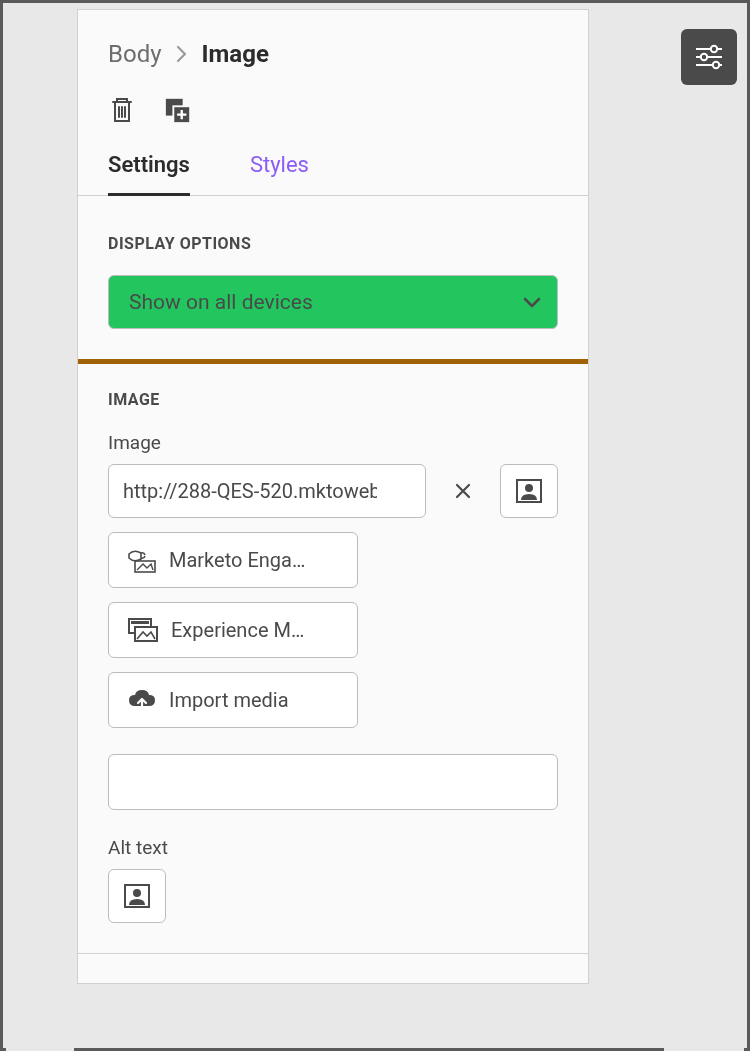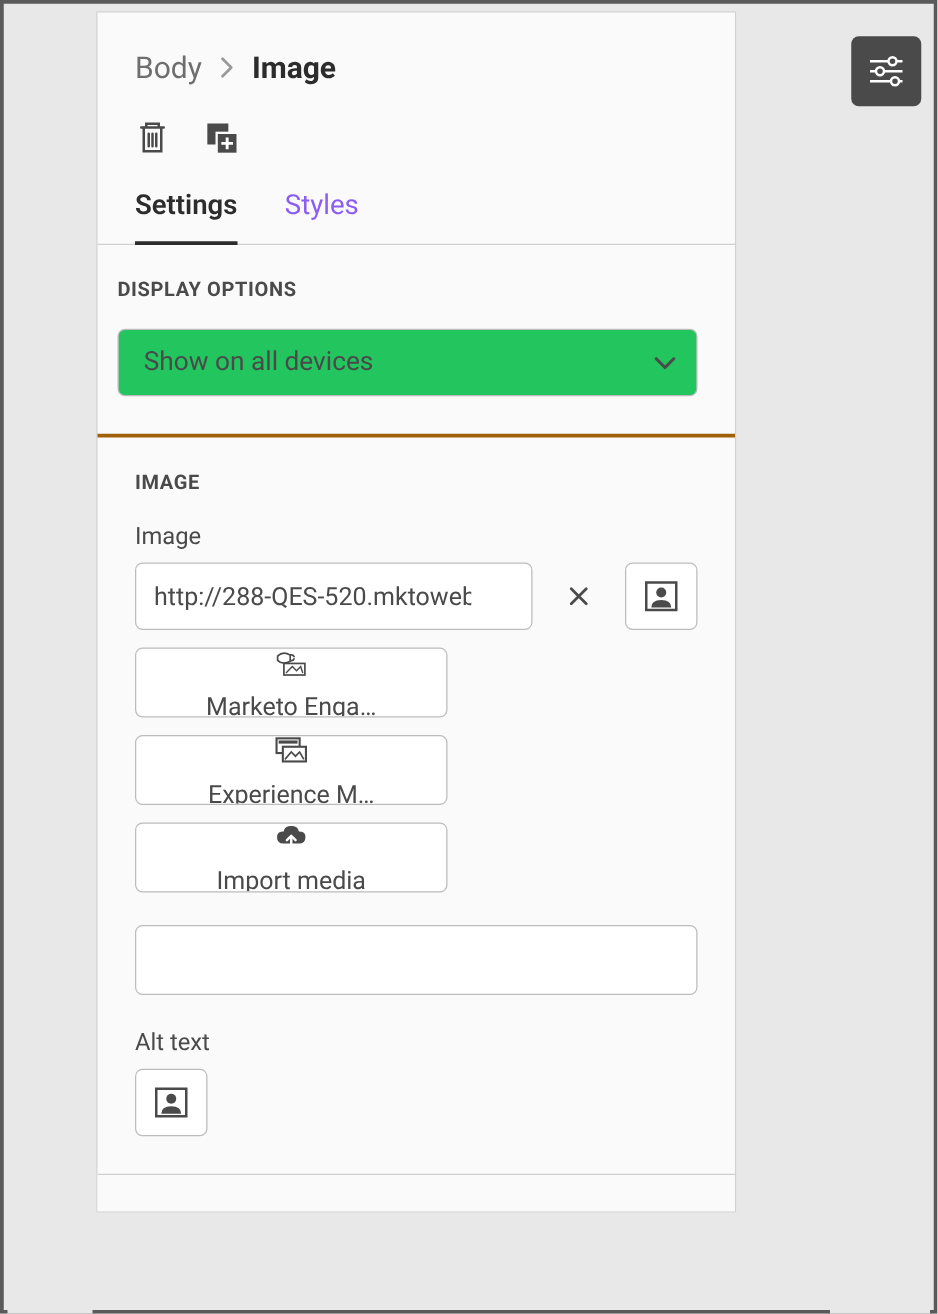--- a/index.html
+++ b/index.html
@@ -16,44 +16,44 @@
     .panel-header { padding: 30px 30px 0 30px; }
     
     .breadcrumb { display: flex; align-items: center; gap: 14px; font-size: 24px; margin-bottom: 28px; }
     .breadcrumb-parent { color: #6e6e6e; cursor: pointer; }
     .breadcrumb-current { color: #2c2c2c; font-weight: 700; }
     .breadcrumb-chevron { color: #9a9a9a; }
     
     .action-row { display: flex; gap: 28px; margin-bottom: 28px; }
     .action-icon { width: 28px; height: 28px; cursor: pointer; display: flex; align-items: center; justify-content: center; }
     
-    .tabs { display: flex; gap: 38px; border-bottom: 1px solid #d0d0d0; padding: 0 30px; margin: 0 -30px; }
+    .tabs { display: flex; gap: 60px; border-bottom: 1px solid #d0d0d0; padding: 0 30px; margin: 12px -30px; }
     .tab { padding: 0 0 16px 0; font-size: 22px; color: #8b5cf6; cursor: pointer; border-bottom: 3px solid transparent; margin-bottom: -1px; }
     .tab.active { color: #2c2c2c; font-weight: 600; border-bottom-color: #2c2c2c; }
     
-    .section { padding: 26px 30px 30px 16px; border-bottom: 3px solid #a16207; }
+    .section { padding: 26px 30px 30px 30px; border-bottom: 5px solid #a16207; }
     .section-title { font-size: 16px; font-weight: 700; letter-spacing: 0.5px; color: #4a4a4a; text-transform: uppercase; margin-bottom: 22px; }
     
     .select-wrap { position: relative; width: 100%; }
     .select { width: 100%; height: 54px; border: 1px solid #bcbcbc; border-radius: 6px; background: #22c55e; padding: 0 48px 0 20px; font-size: 21px; color: #4a4a4a; appearance: none; cursor: pointer; }
     .select-chevron { position: absolute; right: 16px; top: 50%; transform: translateY(-50%); pointer-events: none; }
     
     .field-label { font-size: 19px; color: #4a4a4a; margin-bottom: 10px; display: block; }
     
     .input-row { display: flex; gap: 14px; align-items: stretch; }
     .text-input { flex: 1; height: 54px; border: 1px solid #bcbcbc; border-radius: 6px; background: #fff; padding: 0 48px 0 14px; font-size: 20px; color: #4a4a4a; }
     .text-input-full { width: 100%; height: 56px; border: 1px solid #bcbcbc; border-radius: 6px; background: #fff; padding: 0 14px; font-size: 20px; color: #4a4a4a; }
     
     .input-clear { position: absolute; right: 14px; top: 50%; transform: translateY(-50%); cursor: pointer; font-size: 22px; color: #4a4a4a; }
     .input-wrap { position: relative; flex: 1; }
     
     .icon-button { width: 58px; height: 54px; border: 1px solid #bcbcbc; border-radius: 6px; background: #fff; display: flex; align-items: center; justify-content: center; cursor: pointer; }
     
     .media-buttons { display: flex; flex-wrap: wrap; gap: 14px; margin-top: 14px; }
-    .media-btn { height: 56px; border: 1px solid #bcbcbc; border-radius: 6px; background: #fff; display: flex; align-items: center; gap: 12px; padding: 0 18px; font-size: 20px; color: #4a4a4a; cursor: pointer; white-space: nowrap; overflow: hidden; flex-direction: column; }
+    .media-btn { height: 56px; border: 1px solid #bcbcbc; border-radius: 6px; background: #fff; display: flex; align-items: center; gap: 12px; padding: 0 18px; font-size: 20px; color: #4a4a4a; cursor: pointer; white-space: nowrap; overflow: hidden; }
     .media-btn:nth-child(1) { width: 250px; }
     .media-btn:nth-child(2) { width: 250px; }
     .media-btn:nth-child(3) { width: 250px; }
     .media-btn-text { overflow: hidden; text-overflow: ellipsis; }
     
     .field-group { margin-top: 26px; }
     
     .right-gutter { position: absolute; right: 3px; top: 3px; width: 80px; height: 1045px; background: #e8e8e8; }
     
     .section-last { padding: 26px 30px 30px 30px; }

